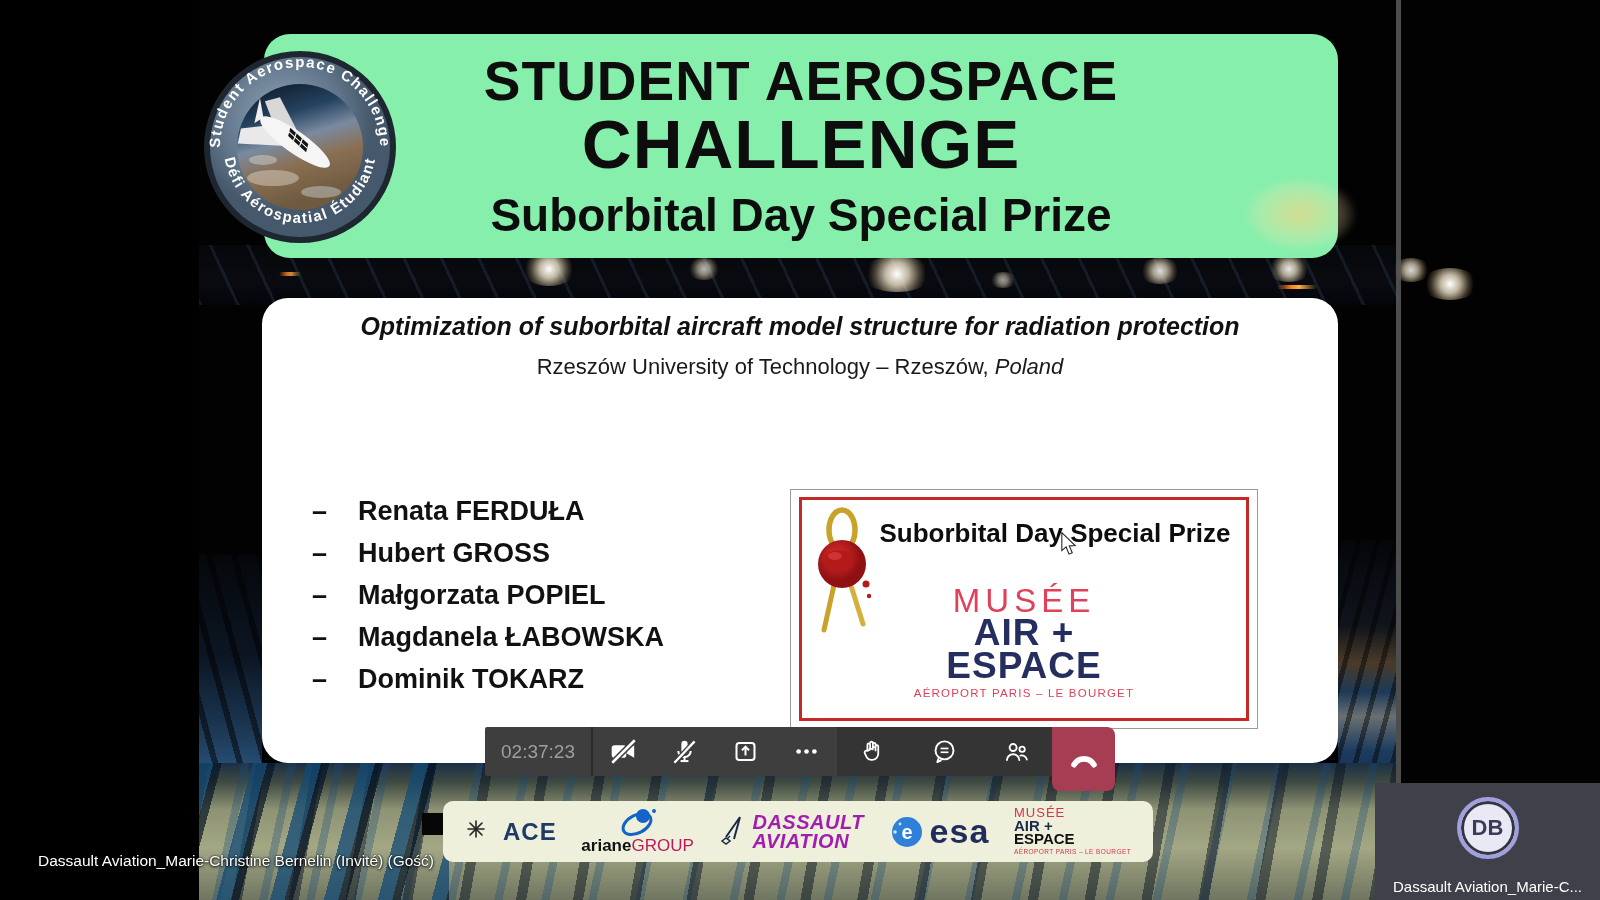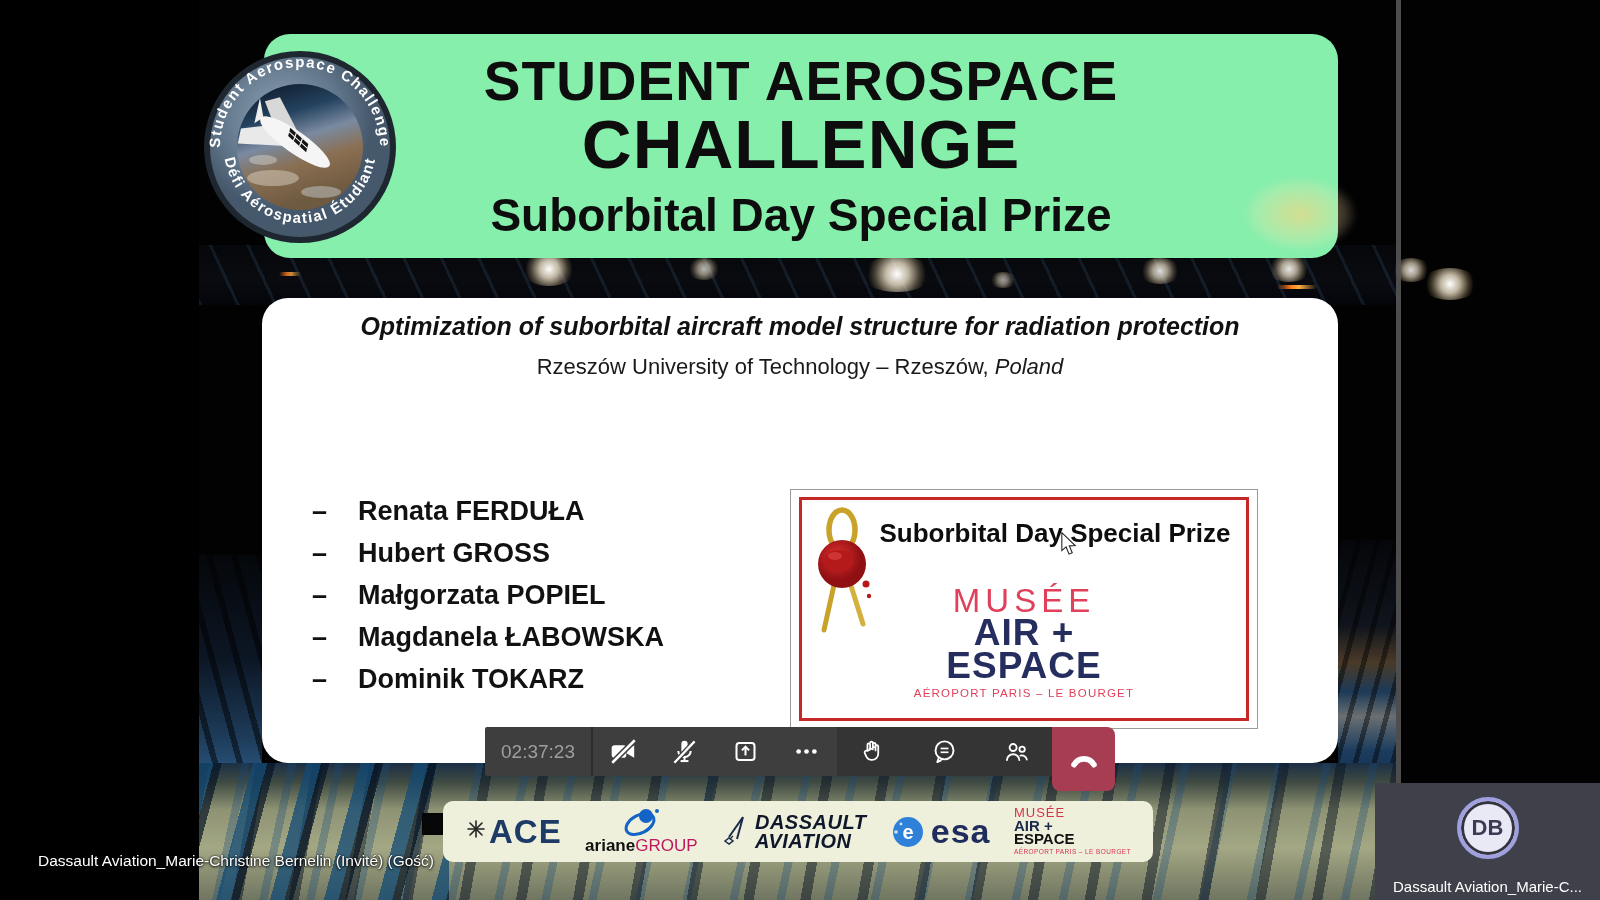--- a/index.html
+++ b/index.html
@@ -82,27 +82,27 @@
   .musee .m3 { font-size:37px; font-weight:bold; letter-spacing:1px; color:#252e5e; line-height:33px; position:relative; }
   .musee .msub { font-size:11.5px; letter-spacing:1.2px; color:#e0405a; margin-top:5px; }
   .espace-star { position:absolute; left:50%; margin-left:5px; top:14px; color:#fff; font-size:10px; }
   .cursor { position:absolute; left:258px; top:32px; }
 
   
   .sponsor-bar { position:absolute; left:443px; top:801px; width:710px; height:61px;
     background:#eef0dc; border-radius:10px; display:flex; align-items:center; justify-content:space-between;
     padding:0 22px; }
   .sp { display:flex; align-items:center; }
-  .ace-text { font-size:33px; font-weight:bold; color:#1d3b66; letter-spacing:1px; margin-left:2px;text-align:center; }
+  .ace-text { font-size:24px; font-weight:bold; color:#1d3b66; letter-spacing:1px; margin-left:16px;text-align:center; }
   .ariane { display:flex; flex-direction:column; align-items:center; }
   .ariane-text { font-size:17px; color:#111; margin-top:-2px; }
   .ariane-text .bold { font-weight:bold; }
   .ariane-text .light { font-weight:normal; color:#be185d; }
   .dassault { display:flex; align-items:center; }
-  .dassault-text { font-style:italic; font-weight:bold; color:#0f172a; font-size:20px; line-height:19px; margin-left:4px; letter-spacing:.5px; }
+  .dassault-text { font-style:italic; font-weight:bold; color:#a21caf; font-size:20px; line-height:19px; margin-left:4px; letter-spacing:.5px; }
   .esa { display:flex; align-items:center; }
   .esa-text { font-size:34px; font-weight:bold; color:#1f2c5c; margin-left:5px; letter-spacing:1px; }
   .musee-sm { text-align:left; line-height:13px; }
   .musee-sm .a { color:#d6334d; font-size:13px; letter-spacing:1px; }
   .musee-sm .b { color:#1b2a4a; font-weight:bold; font-size:15px; }
   .musee-sm .c { color:#111; font-weight:bold; font-size:15px; }
   .musee-sm .d { color:#d6334d; font-size:6.5px; letter-spacing:.4px; }
 
   
   .toolbar { position:absolute; left:485px; top:727px; width:567px; height:49px;

